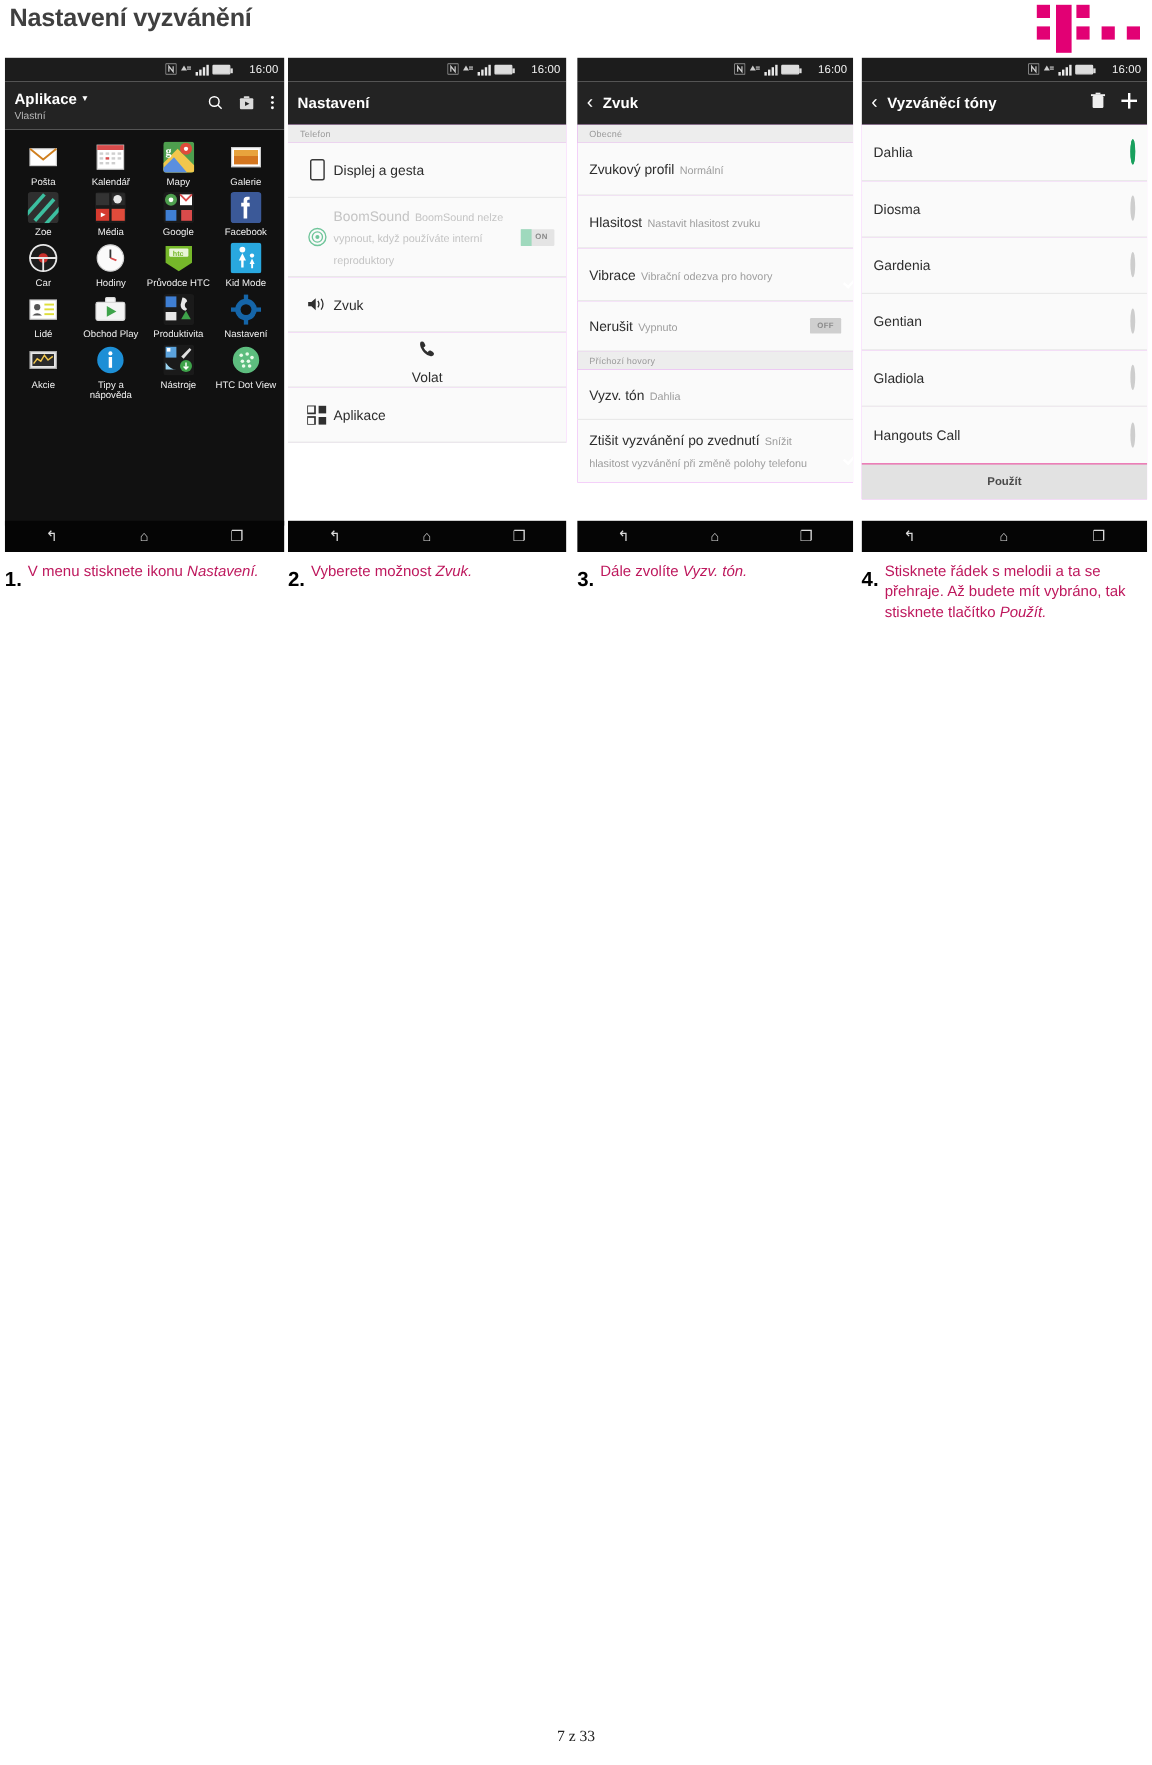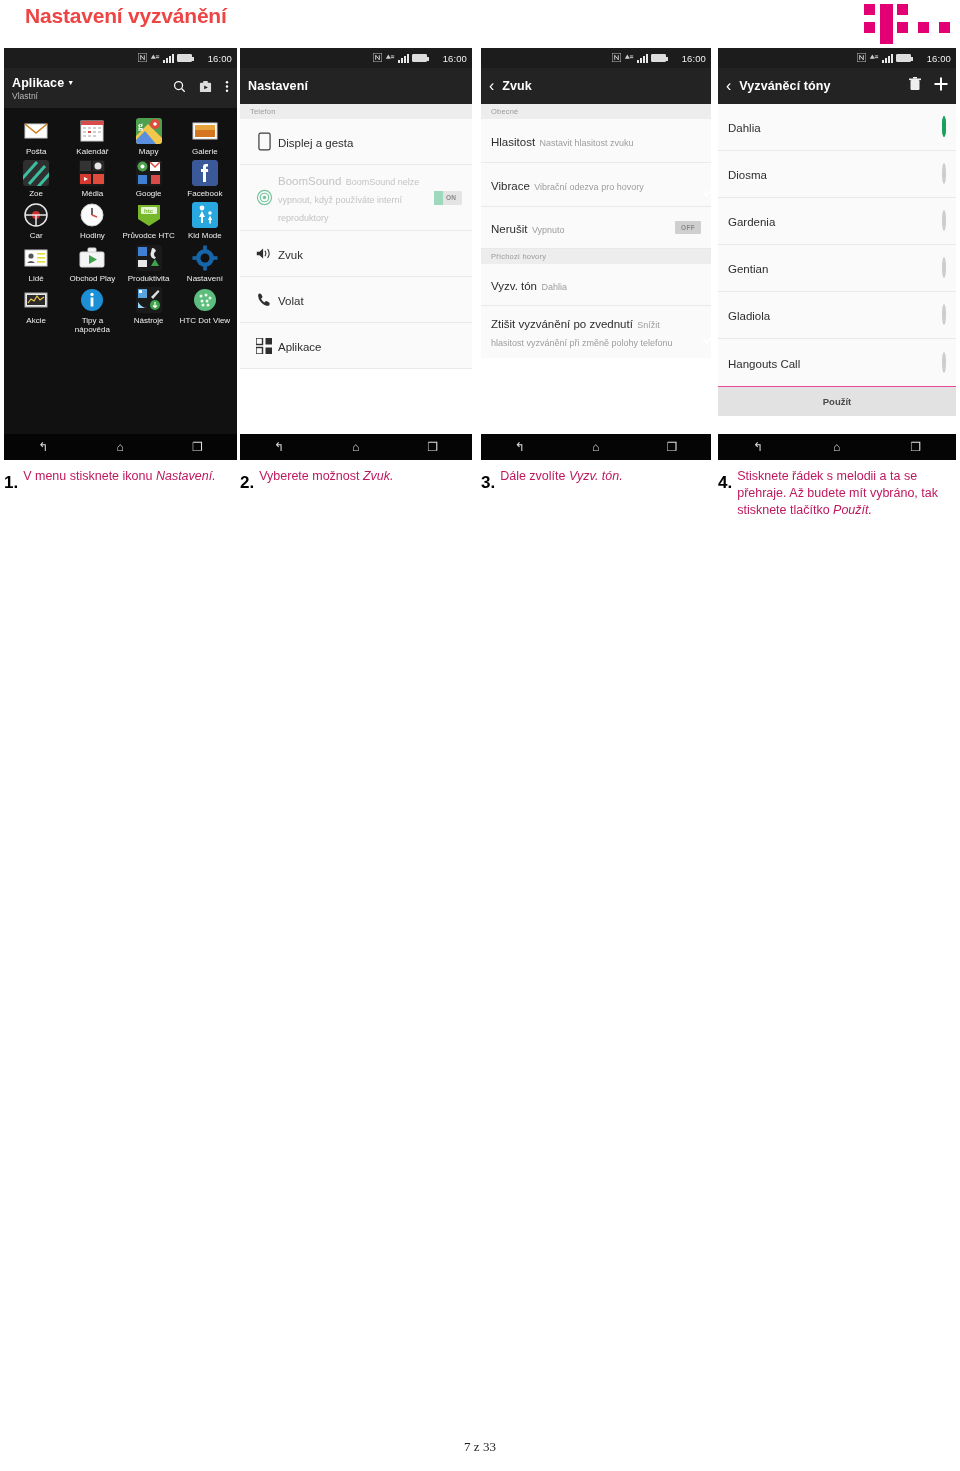--- a/index.html
+++ b/index.html
@@ -6,22 +6,22 @@
   html, body { margin:0; padding:0; }
   body {
     width:960px; height:1471px; background:#ffffff;
     font-family:"Liberation Sans", sans-serif; color:#000;
     position:relative; overflow:hidden;
   }
 
   
   .page-header { position:absolute; left:0; top:0; width:960px; height:48px; }
   .page-title {
-    position:absolute; left:25px; top:4px;
-    font-size:21px; font-weight:bold; color:#ef4444;
+    position:absolute; left:8px; top:4px;
+    font-size:21px; font-weight:bold; color:#404040;
     letter-spacing:-0.2px; white-space:nowrap;
   }
   .tmo-logo { position:absolute; right:8px; top:2px; width:108px; height:44px; }
 
   
   .shots { position:absolute; left:0; top:48px; width:960px; height:412px; }
   .phone {
     position:absolute; top:0; width:233px; height:412px;
     background:#ffffff; overflow:hidden;
     font-family:"Liberation Sans", sans-serif;
@@ -577,21 +577,21 @@
         <span class="row-icon">
           <svg width="18" height="15" viewBox="0 0 20 16">
               <path d="M2 6 h3 l4 -3.5 v11 l-4 -3.5 h-3 z" fill="#2f2f2f"></path>
               <path d="M11 5 q2 3 0 6" fill="none" stroke="#2f2f2f" stroke-width="1.2"></path>
               <path d="M14 3 q3.5 5 0 10" fill="none" stroke="#2f2f2f" stroke-width="1.2"></path>
             </svg>
         </span>
         <span class="row-text"><span class="row-title">Zvuk</span></span>
       </div>
 
-      <div class="list-row" style="height:46px;">
+      <div class="list-row" style="height:46px;flex-direction:column;">
         <span class="row-icon">
           <svg width="16" height="16" viewBox="0 0 18 18">
               <path d="M3 2 q2 -1 3.2 1 l1 2 q.4 1 -.6 1.7 l-1 .7 q1.2 3 4 4.4 l.7 -1 q.8 -1 1.8 -.5 l2 1 q2 1.2 1 3.2 q-1 1.5 -3.4 .9 Q6 14 3 7.4 Q1.6 3.4 3 2 z" fill="#2f2f2f"></path>
             </svg>
         </span>
         <span class="row-text"><span class="row-title">Volat</span></span>
       </div>
 
       <div class="list-row" style="height:46px;">
         <span class="row-icon">
@@ -640,20 +640,26 @@
     </div>
 
     <div class="appbar">
       <span class="back-chevron">‹</span>
       <span class="appbar-title">Zvuk</span>
     </div>
 
     <div class="content">
       <div class="section-hdr">Obecné</div>
 
+      <div class="list-row" style="height:44px;">
+        <span class="row-text">
+          <span class="row-title">Zvukový profil</span>
+          <span class="row-sub">Normální</span>
+        </span>
+      </div>
 
       <div class="list-row" style="height:44px;">
         <span class="row-text">
           <span class="row-title">Hlasitost</span>
           <span class="row-sub">Nastavit hlasitost zvuku</span>
         </span>
       </div>
 
       <div class="list-row" style="height:44px;">
         <span class="row-text">

